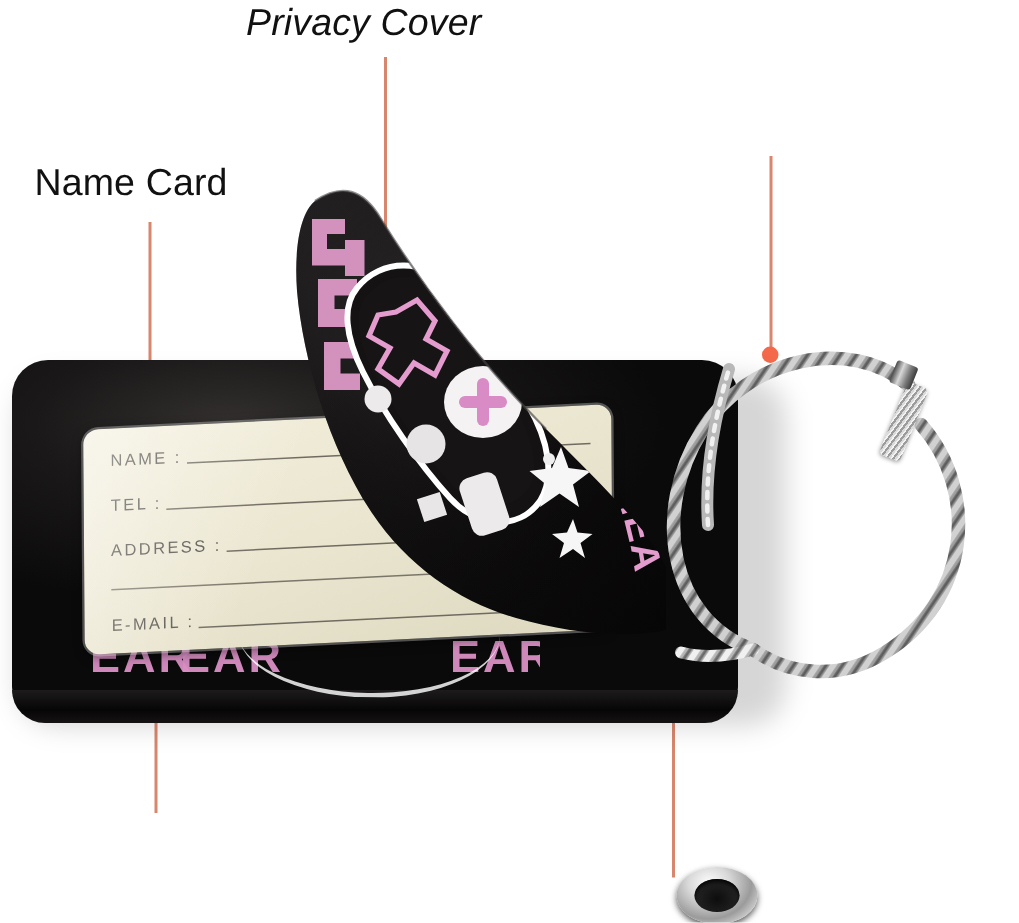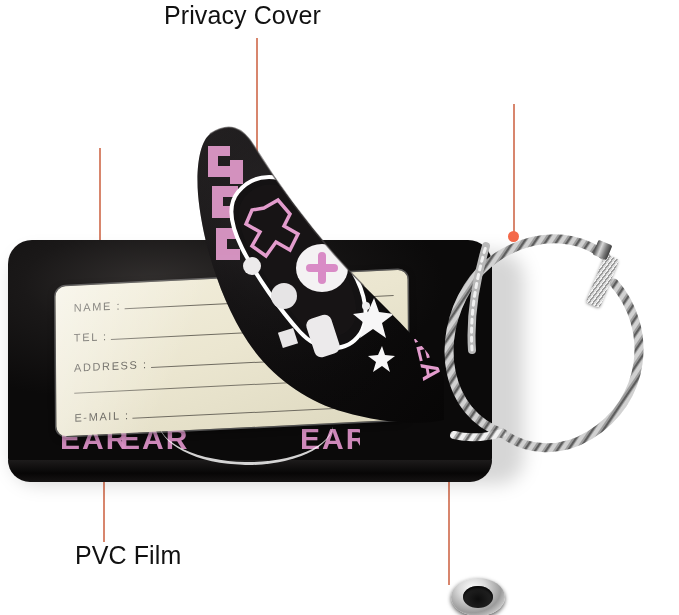--- a/index.html
+++ b/index.html
@@ -14,21 +14,21 @@
   .callout{
     position:absolute;
     color:#111111;
     font-family:"Liberation Sans", sans-serif;
     font-weight:400;
     font-size:25px;
     line-height:28px;
     white-space:nowrap;
     letter-spacing:.1px;
   }
-  #lbl-privacy  {left:164px; top:1px;}
+  #lbl-privacy  {left:164px; top:1px;font-style:italic;}
   #lbl-steel    {left:383px; top:66px;}
   #lbl-name     {left:23px;  top:108px;}
   #lbl-pvc      {left:75px;  top:541px;}
   #lbl-leather  {left:330px; top:585px;}
 
   
   .leader{position:absolute;background:#d8866d;width:1.6px;}
   .dot{
     position:absolute;width:11px;height:11px;border-radius:50%;
     background:#f4694a;
@@ -323,15 +323,15 @@
     <div id="clasp"></div>
     <div id="clasp-cap"></div>
   </div>
 
   <svg style="position:absolute;left:440px;top:238px;width:70px;height:120px;">
     <path d="M32,112 C30,82 34,48 46,8" fill="none" stroke="#b8b8b8" stroke-width="8" stroke-linecap="round"></path>
     <path d="M32,112 C30,82 34,48 46,8" fill="none" stroke="#f1f1f1" stroke-width="3" stroke-linecap="round" stroke-dasharray="4 5"></path>
   </svg>
 
   <div class="callout" id="lbl-privacy">Privacy Cover</div>
-  <div class="callout" id="lbl-pvc">PVC Film</div>
+  <div class="callout" id="lbl-name">Name Card</div>
 
 </div>
 
 </body></html>

